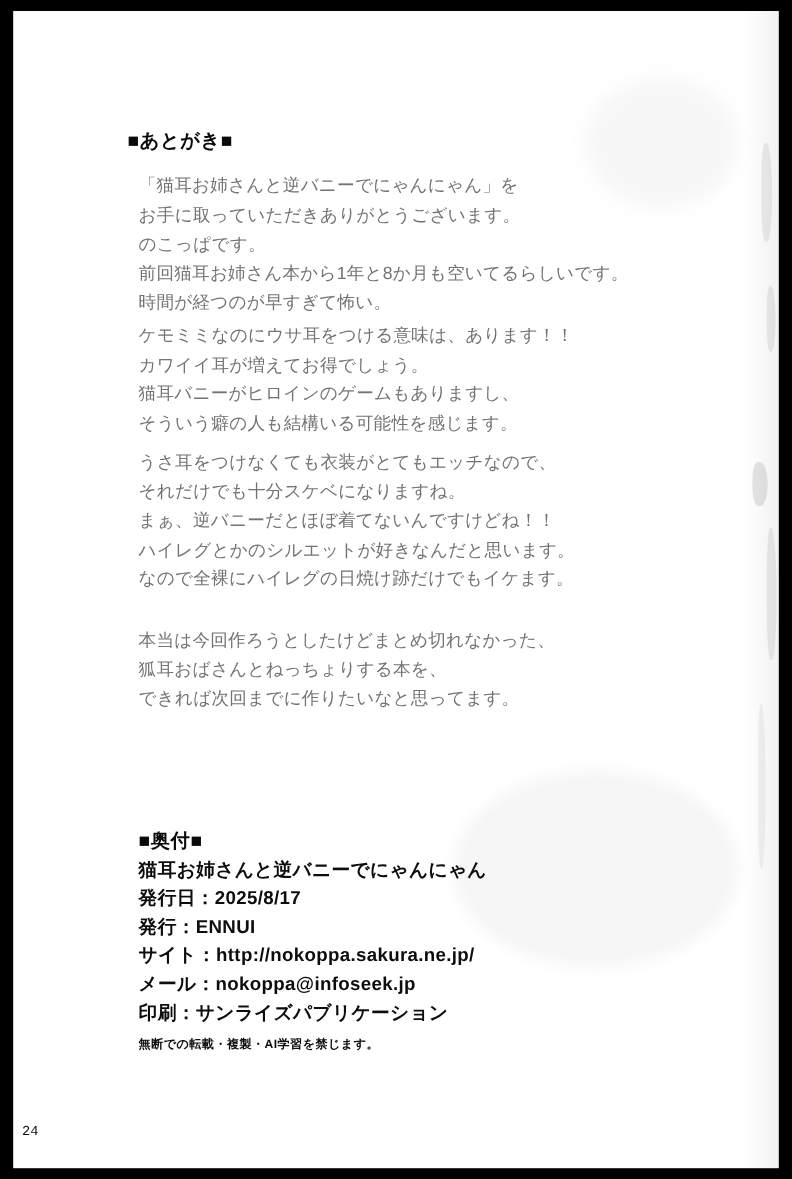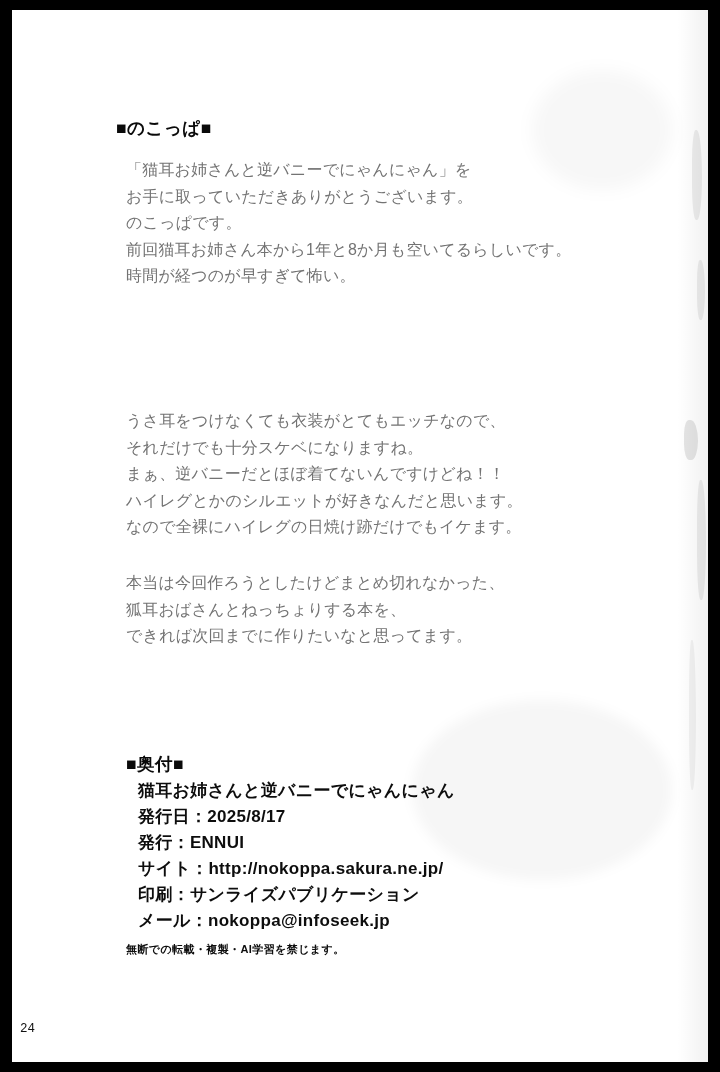--- a/index.html
+++ b/index.html
@@ -79,21 +79,21 @@
     position: absolute;
     left: 114px;
     top: 768px;
     width: 560px;
     font-size: 17px;
     line-height: 26px;
     color: #0d0d0d;
     font-weight: bold;
     letter-spacing: 0.3px;
   }
-  .colophon .line { white-space: nowrap; margin-left: 12px; }
+  .colophon .line { white-space: nowrap; }
 
   .notice {
     position: absolute;
     left: 114px;
     top: 932px;
     font-size: 11px;
     font-weight: bold;
     color: #0d0d0d;
     letter-spacing: 0.4px;
   }
@@ -114,48 +114,52 @@
 
   <div class="bleed"></div>
   <div class="smudge s1"></div>
   <div class="smudge s2"></div>
   <div class="smudge s3"></div>
   <div class="smudge s4"></div>
   <div class="smudge s5"></div>
   <div class="smudge s6"></div>
   <div class="smudge s7"></div>
 
-  <div class="section-heading afterword-heading">■のこっぱ■</div>
+  <div class="section-heading afterword-heading">■あとがき■</div>
 
   <div class="para p1">「猫耳お姉さんと逆バニーでにゃんにゃん」を
 お手に取っていただきありがとうございます。
 のこっぱです。
 前回猫耳お姉さん本から1年と8か月も空いてるらしいです。
 時間が経つのが早すぎて怖い。</div>
 
+  <div class="para p2">ケモミミなのにウサ耳をつける意味は、あります！！
+カワイイ耳が増えてお得でしょう。
+猫耳バニーがヒロインのゲームもありますし、
+そういう癖の人も結構いる可能性を感じます。</div>
 
   <div class="para p4">本当は今回作ろうとしたけどまとめ切れなかった、
 狐耳おばさんとねっちょりする本を、
 できれば次回までに作りたいなと思ってます。</div>
 
   <div class="para p3">うさ耳をつけなくても衣装がとてもエッチなので、
 それだけでも十分スケベになりますね。
 まぁ、逆バニーだとほぼ着てないんですけどね！！
 ハイレグとかのシルエットが好きなんだと思います。
 なので全裸にハイレグの日焼け跡だけでもイケます。</div>
 
 
   <div class="section-heading colophon-heading">■奥付■</div>
 
   <div class="colophon">
     <div class="line">猫耳お姉さんと逆バニーでにゃんにゃん</div>
     <div class="line">発行日：2025/8/17</div>
     <div class="line">発行：ENNUI</div>
     <div class="line">サイト：http://nokoppa.sakura.ne.jp/</div>
+    <div class="line">メール：nokoppa@infoseek.jp</div>
     <div class="line">印刷：サンライズパブリケーション</div>
-    <div class="line">メール：nokoppa@infoseek.jp</div>
   </div>
 
   <div class="notice">無断での転載・複製・AI学習を禁じます。</div>
 
   <div class="page-number">24</div>
 
 </div>
 
 </body></html>

